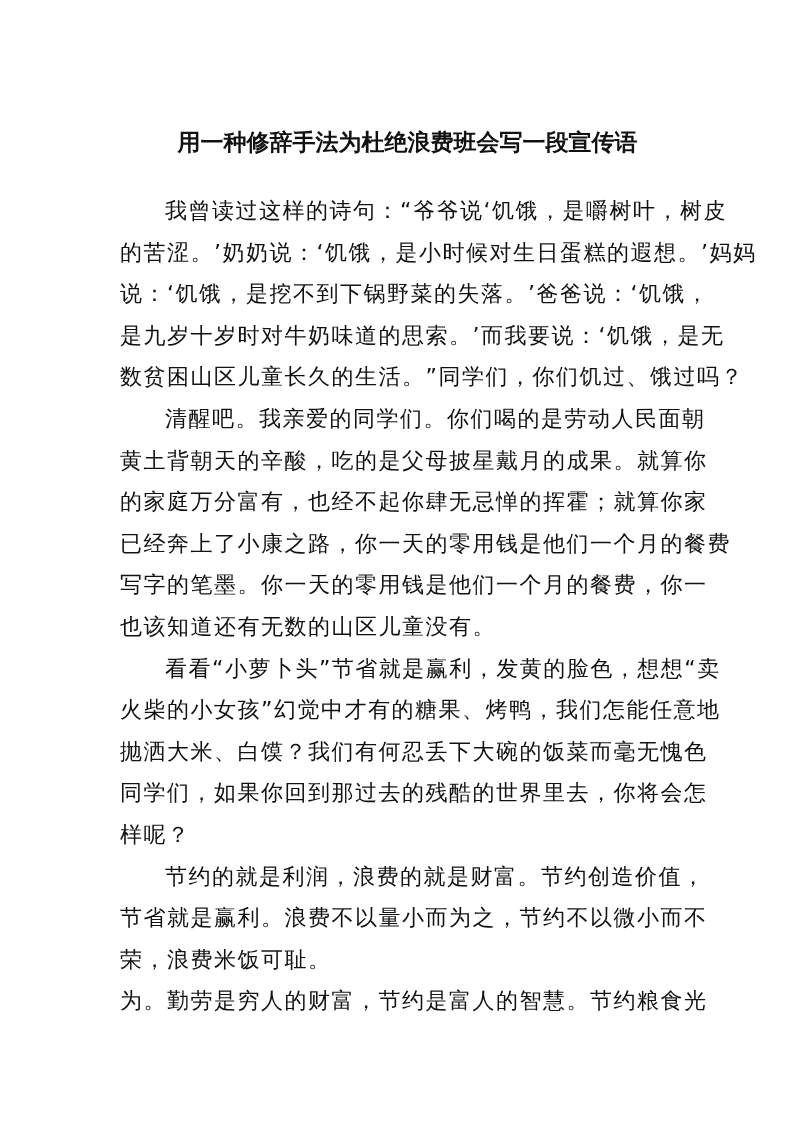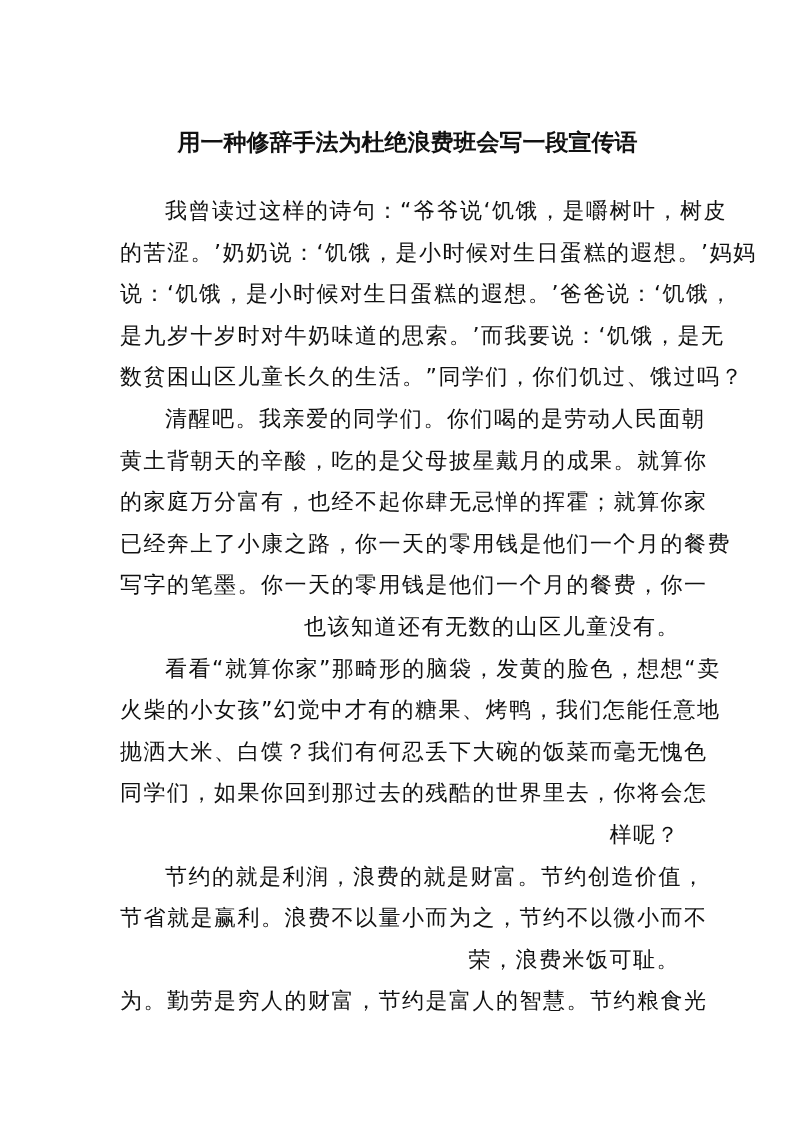--- a/index.html
+++ b/index.html
@@ -1,47 +1,47 @@
 <!DOCTYPE html>
 <html><head>
 <meta charset="utf-8">
 <style>
   html, body { margin: 0; padding: 0; background: #ffffff; }
   body { width: 793px; height: 1122px; position: relative; overflow: hidden;
          font-family: "DejaVu Sans", "Liberation Sans", sans-serif; color: #111111; }
   .title { position: absolute; top: 108px; left: 11px; width: 793px; text-align: center;
            font-size: 23px; font-weight: bold; letter-spacing: 0px; line-height: 38px; }
-  .body { position: absolute; top: 190px; left: 120px; width: 560px; text-align: right; }
+  .body { position: absolute; top: 190px; left: 120px; width: 560px; }
   .line { display: block; height: 41.6px; line-height: 41.6px; font-size: 22px;
           white-space: nowrap; letter-spacing: 1.5px; }
   .indent { padding-left: 45px; }
 </style>
 </head>
 <body>
 
 <h1 class="title">用一种修辞手法为杜绝浪费班会写一段宣传语</h1>
 
 <div class="body">
   <div>
     <span class="line indent">我曾读过这样的诗句：“爷爷说‘饥饿，是嚼树叶，树皮</span>
     <span class="line">的苦涩。’奶奶说：‘饥饿，是小时候对生日蛋糕的遐想。’妈妈</span>
-    <span class="line">说：‘饥饿，是小时候对生日蛋糕的遐想。’爸爸说：‘饥饿，</span>
+    <span class="line">说：‘饥饿，是挖不到下锅野菜的失落。’爸爸说：‘饥饿，</span>
     <span class="line">是九岁十岁时对牛奶味道的思索。’而我要说：‘饥饿，是无</span>
     <span class="line">数贫困山区儿童长久的生活。”同学们，你们饥过、饿过吗？</span>
   </div>
   <div>
     <span class="line indent">清醒吧。我亲爱的同学们。你们喝的是劳动人民面朝</span>
     <span class="line">黄土背朝天的辛酸，吃的是父母披星戴月的成果。就算你</span>
     <span class="line">的家庭万分富有，也经不起你肆无忌惮的挥霍；就算你家</span>
     <span class="line">已经奔上了小康之路，你一天的零用钱是他们一个月的餐费</span>
     <span class="line">写字的笔墨。你一天的零用钱是他们一个月的餐费，你一</span>
     <span class="line">也该知道还有无数的山区儿童没有。</span>
   </div>
   <div>
-    <span class="line indent">看看“就算你家”那畸形的脑袋，发黄的脸色，想想“卖</span>
+    <span class="line indent">看看“小萝卜头”节省就是赢利，发黄的脸色，想想“卖</span>
     <span class="line">火柴的小女孩”幻觉中才有的糖果、烤鸭，我们怎能任意地</span>
     <span class="line">抛洒大米、白馍？我们有何忍丢下大碗的饭菜而毫无愧色</span>
     <span class="line">同学们，如果你回到那过去的残酷的世界里去，你将会怎</span>
     <span class="line">样呢？</span>
   </div>
   <div>
     <span class="line indent">节约的就是利润，浪费的就是财富。节约创造价值，</span>
     <span class="line">节省就是赢利。浪费不以量小而为之，节约不以微小而不</span>
     <span class="line">荣，浪费米饭可耻。</span>
     <span class="line">为。勤劳是穷人的财富，节约是富人的智慧。节约粮食光</span>

